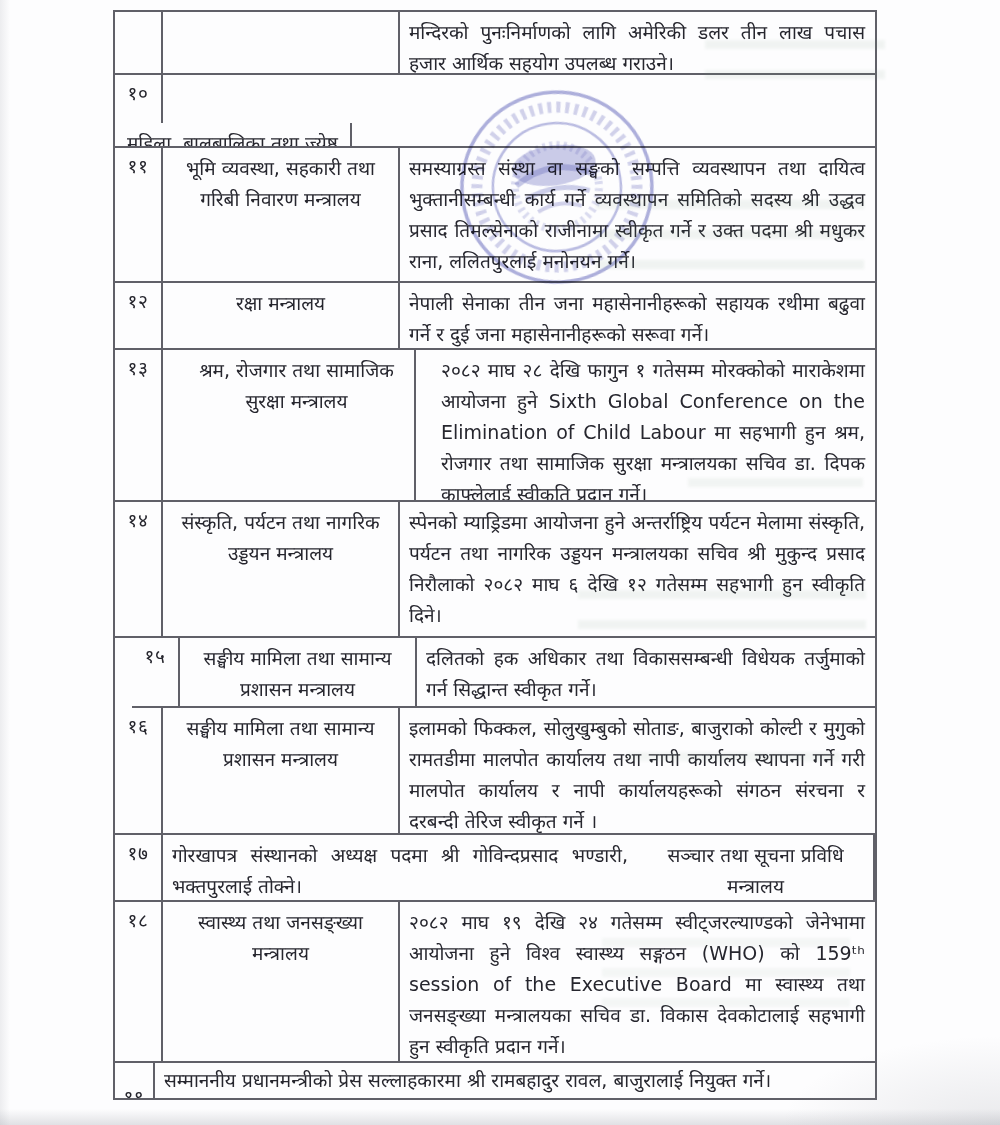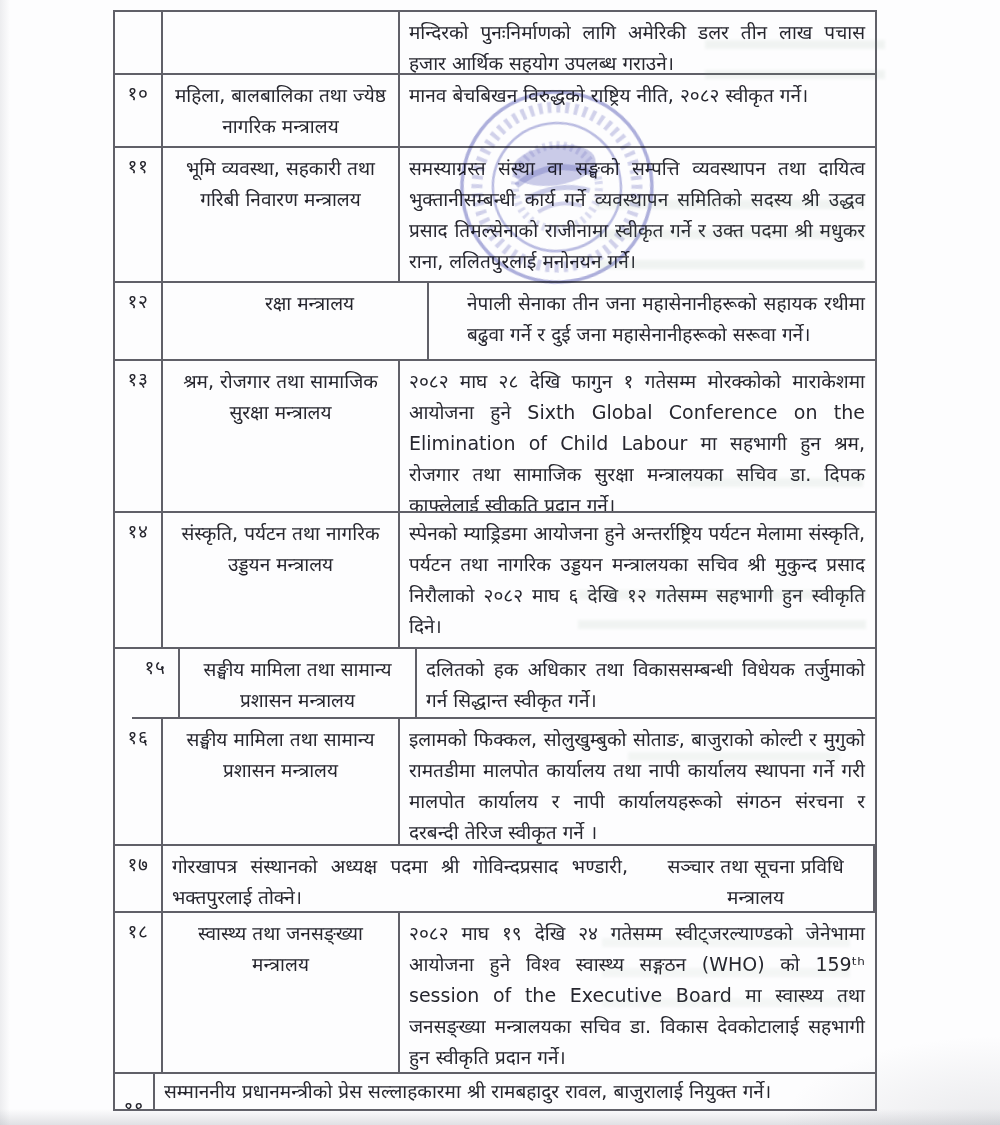--- a/index.html
+++ b/index.html
@@ -31,24 +31,24 @@
   .cell-min{
     width:237px;flex:0 0 237px;border-right:2px solid #606068;
     text-align:center;padding:5px 6px 0 6px;font-size:19px;line-height:31px;
   }
   .cell-dec{
     flex:1 1 auto;padding:5px 10px 0 9px;font-size:19px;line-height:31px;
     text-align:justify;
   }
   
   .r0{height:63px;}
-  .r1{height:73px;}
+  .r1{height:73px;flex-direction:column;}
   .r2{height:135px;}
-  .r3{height:78px;gap:29px;}
-  .r4{height:152px;}
+  .r3{height:67px;}
+  .r4{height:152px;gap:16px;}
   .r5{height:136px;}
   .r6{height:70px;margin-left:17px;}
   .r7{height:127px;}
   .r8{height:67px;}
   .r9{height:161px;}
   .r10{height:35px;}
   .r10 .cell-no{width:40px;flex:0 0 40px;padding-top:21px;}
   .r10 .cell-dec{white-space:nowrap;padding-top:3px;line-height:28px;}
 
   

